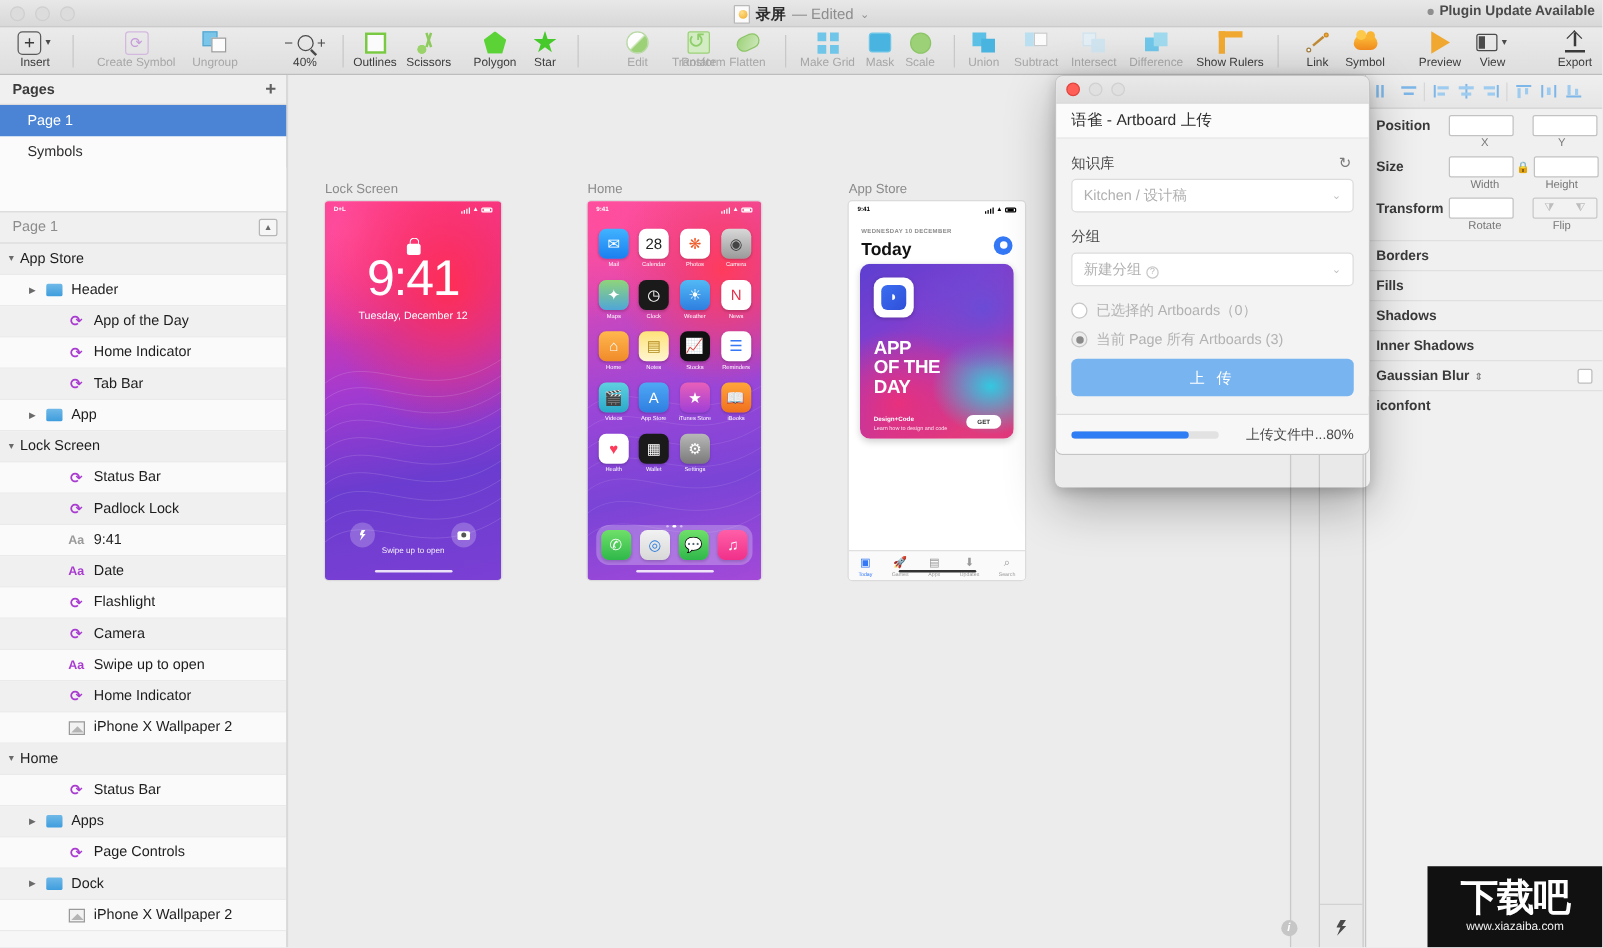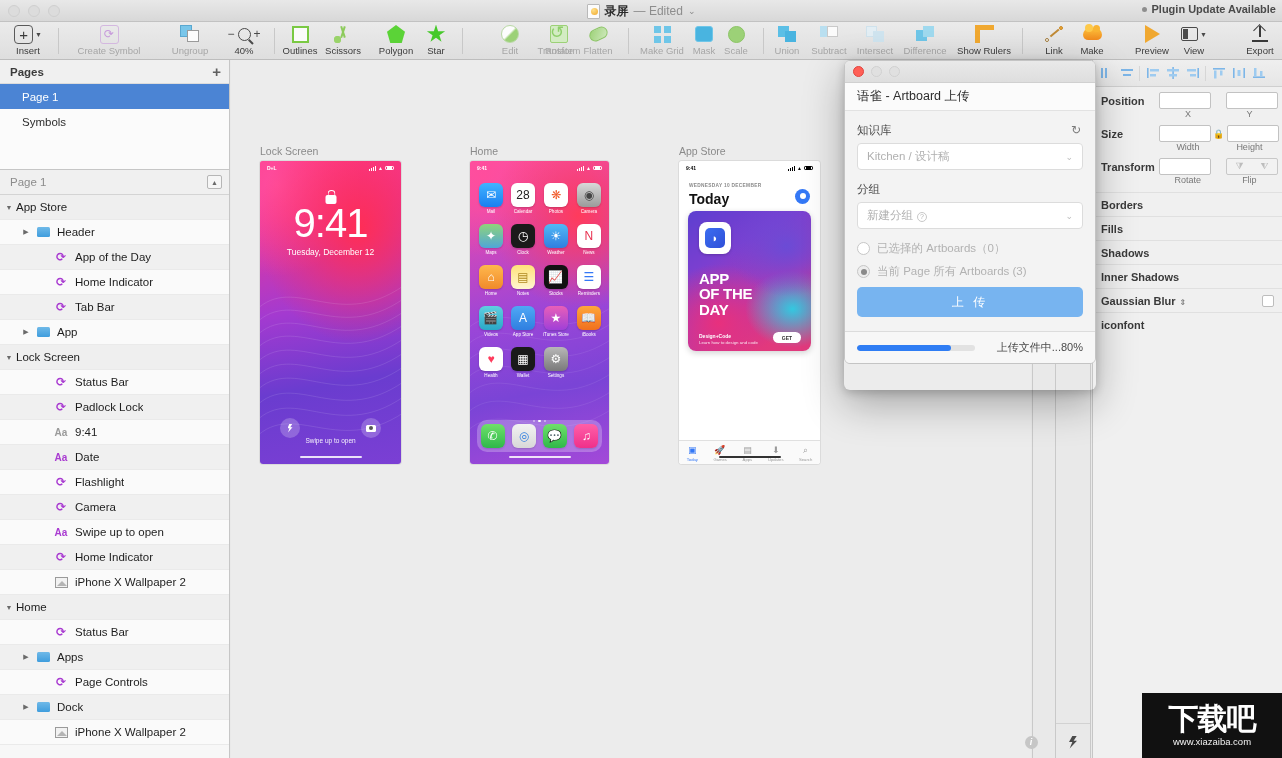--- a/index.html
+++ b/index.html
@@ -392,21 +392,21 @@
     </div>
     <div class="tb-sep" style="left:58px;"></div>
 
     <div class="tb-item dim" style="left:66px;width:86px;">
       <span class="glyph">
           <span class="g-sym">⟳</span>
         </span>
       <span class="lab">Create Symbol</span>
     </div>
 
-    <div class="tb-item dim" style="left:162px;">
+    <div class="tb-item dim" style="left:144px;">
       <span class="glyph">
           <span class="g-ungroup">
             <i></i>
             <i></i>
           </span>
         </span>
       <span class="lab">Ungroup</span>
     </div>
 
     <div class="tb-item dark" style="left:218px;width:52px;">
@@ -570,21 +570,21 @@
             <i></i>
           </span>
         </span>
       <span class="lab">Link</span>
     </div>
 
     <div class="tb-item dark" style="left:1070px;width:44px;">
       <span class="glyph">
           <span class="g-cloud"></span>
         </span>
-      <span class="lab">Make</span>
+      <span class="lab">Symbol</span>
     </div>
 
     <div class="tb-item dark" style="left:1126px;width:52px;">
       <span class="glyph">
           <span class="g-play"></span>
         </span>
       <span class="lab">Preview</span>
     </div>
 
     <div class="tb-item dark" style="left:1172px;width:44px;">

